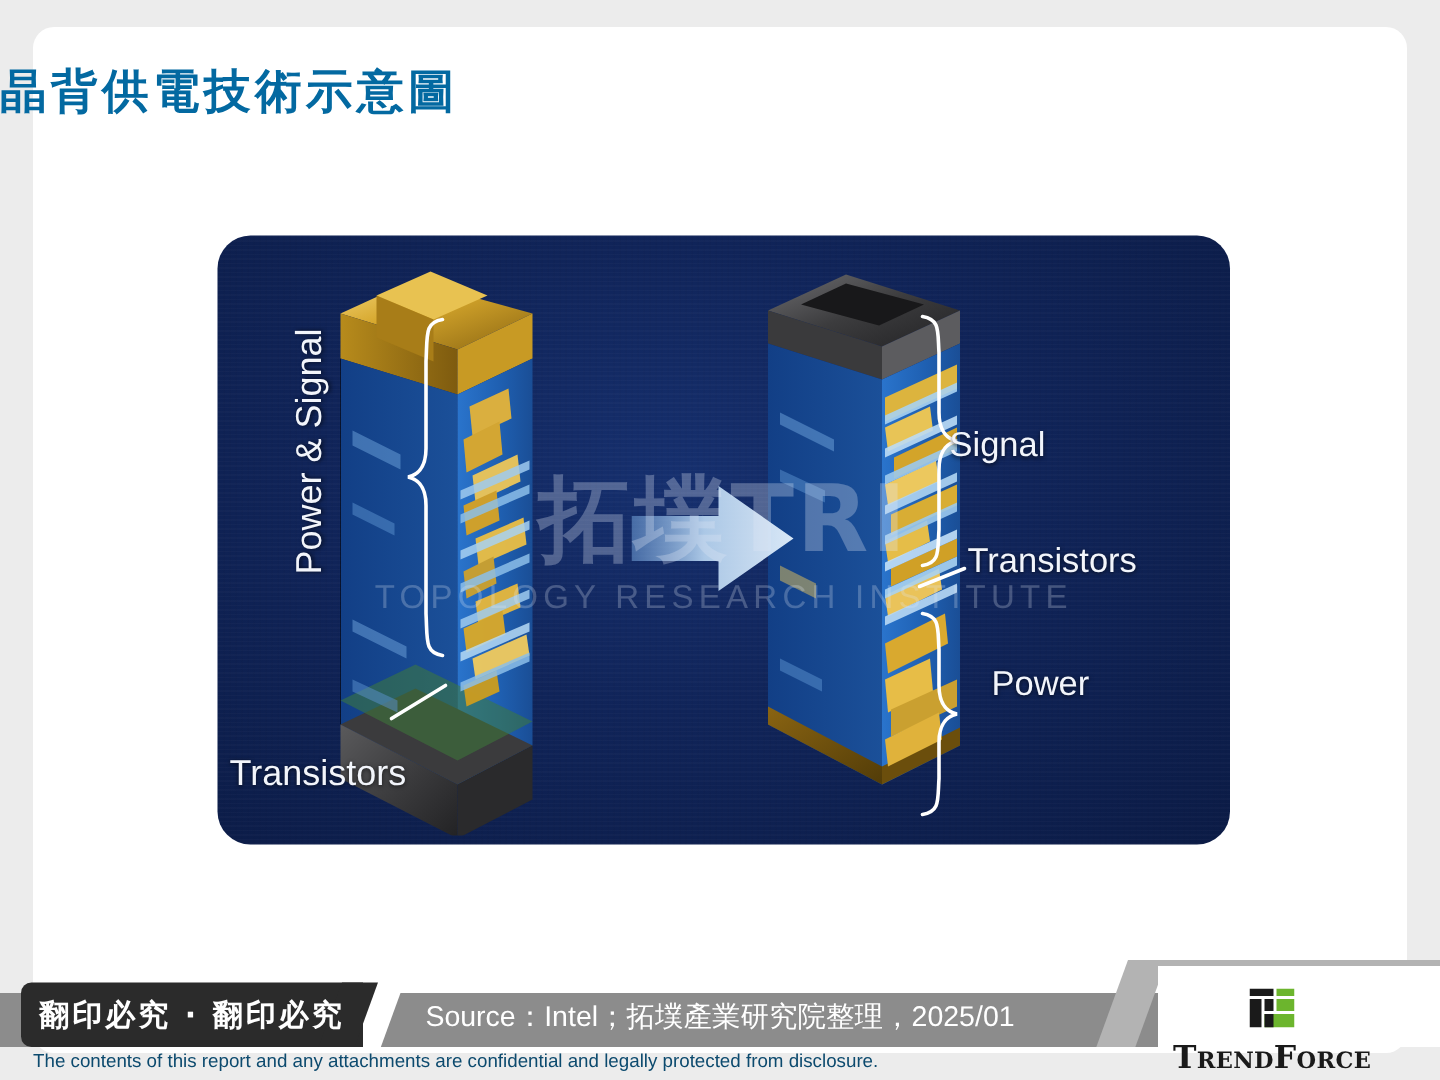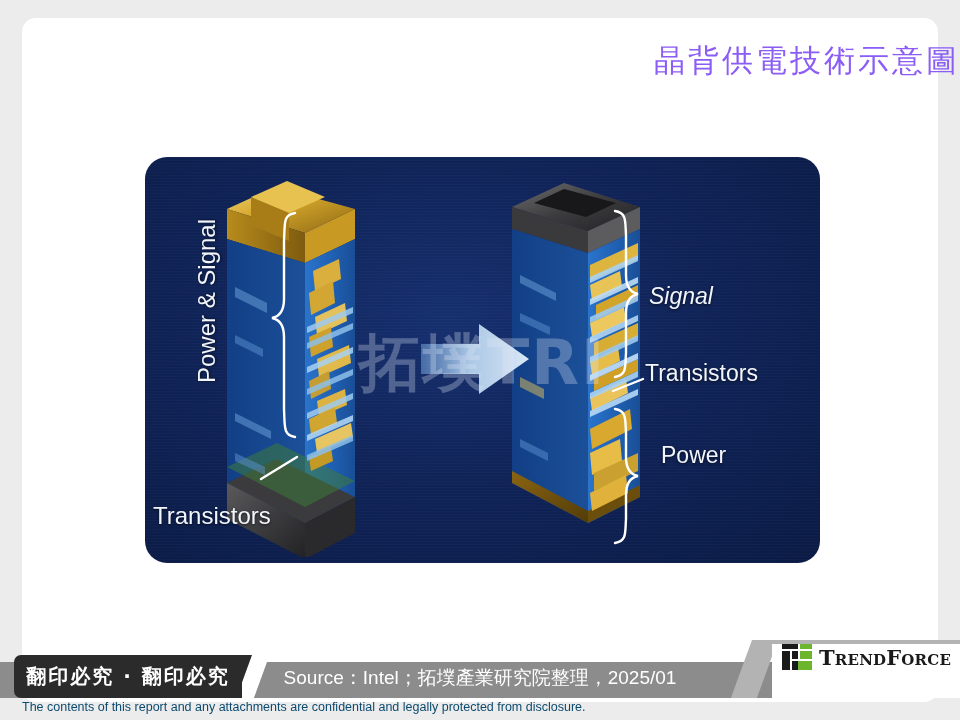--- a/index.html
+++ b/index.html
@@ -24,25 +24,25 @@
     width: 916px; height: 684px;
     background: #ffffff;
     border-radius: 14px;
   }
 
   
   .title {
     position: absolute;
     left: 0; top: 40px;
     width: 960px;
-    text-align: right;
+    text-align: left;
     font-family: "DejaVu Serif", "Liberation Serif", serif;
     font-size: 31px;
-    font-weight: 400;
-    color: #8b5cf6;
+    font-weight: 700;
+    color: #0369a1;
     letter-spacing: 3px;
   }
 
   
   .panel {
     position: absolute;
     left: 145px; top: 157px;
     width: 675px; height: 406px;
     border-radius: 22px;
     background:
@@ -79,21 +79,21 @@
     text-shadow: 0 1px 3px rgba(0,0,0,.65);
     white-space: nowrap;
   }
   #label-power-signal {
     left: -20px; top: 130px;
     transform: rotate(-90deg);
     transform-origin: center;
     font-size: 24px;
   }
   #label-transistors-left { left: 8px; top: 345px; font-size: 24px; }
-  #label-signal           { left: 504px; top: 126px; font-style: italic; }
+  #label-signal           { left: 488px; top: 126px; }
   #label-transistors-right{ left: 500px; top: 203px; }
   #label-power            { left: 500px; top: 285px; margin-left: 16px; }
 
   .brace { position: absolute; }
 
   
   .watermark {
     position: absolute;
     left: 0; top: 0; width: 100%; height: 100%;
     pointer-events: none;
@@ -185,22 +185,22 @@
     transform-origin: top left;
   }
   .logo-gray-bar-top {
     position: absolute;
     left: 770px; top: 640px;
     width: 190px; height: 4px;
     background: #b3b3b3;
   }
   .brand {
     position: absolute;
-    left: 782px; top: 644px;
-    display: flex; align-items: center; gap: 7px;
+    left: 782px; top: 659px;
+    display: flex; align-items: center; gap: 7px; flex-direction: column;
   }
   .brand-mark { position: relative; width: 30px; height: 26px; }
   .brand-name {
     font-family: "DejaVu Serif", "Liberation Serif", serif;
     font-size: 21px;
     color: #1a1a1a;
     letter-spacing: .2px;
     font-variant: small-caps;
     font-weight: 600;
   }
@@ -414,20 +414,21 @@
     </svg>
 
     <div class="lbl" id="label-power-signal">Power &amp; Signal</div>
     <div class="lbl" id="label-transistors-left">Transistors</div>
     <div class="lbl" id="label-signal">Signal</div>
     <div class="lbl" id="label-transistors-right">Transistors</div>
     <div class="lbl" id="label-power">Power</div>
 
     <div class="watermark">
       <div class="wm-main">拓墣TRI</div>
+      <div class="wm-sub">TOPOLOGY RESEARCH INSTITUTE</div>
     </div>
   </div>
 
   <div class="footer-band"></div>
   <div class="footer-band-left-cut"></div>
 
   <div class="footer-source">Source：Intel；拓墣產業研究院整理，2025/01</div>
 
   <div class="copyright-badge"></div>
   <div class="copyright-badge-cut"></div>

